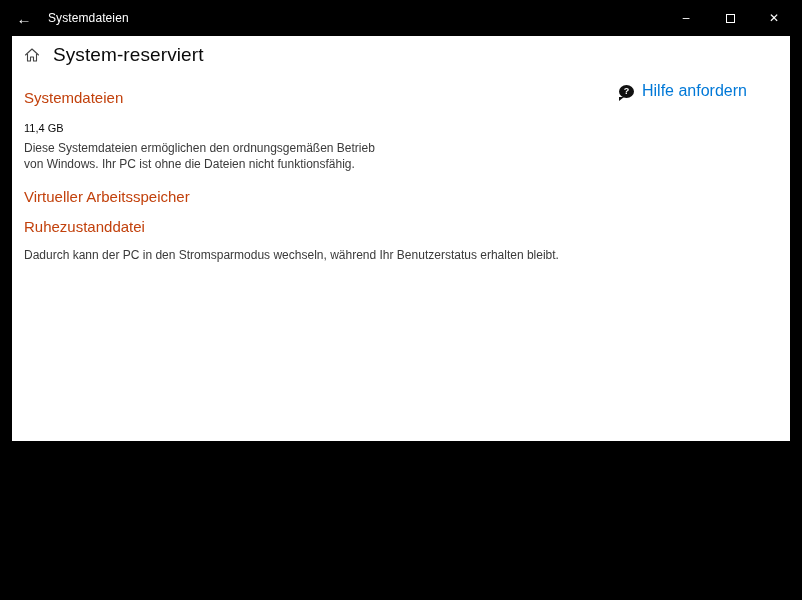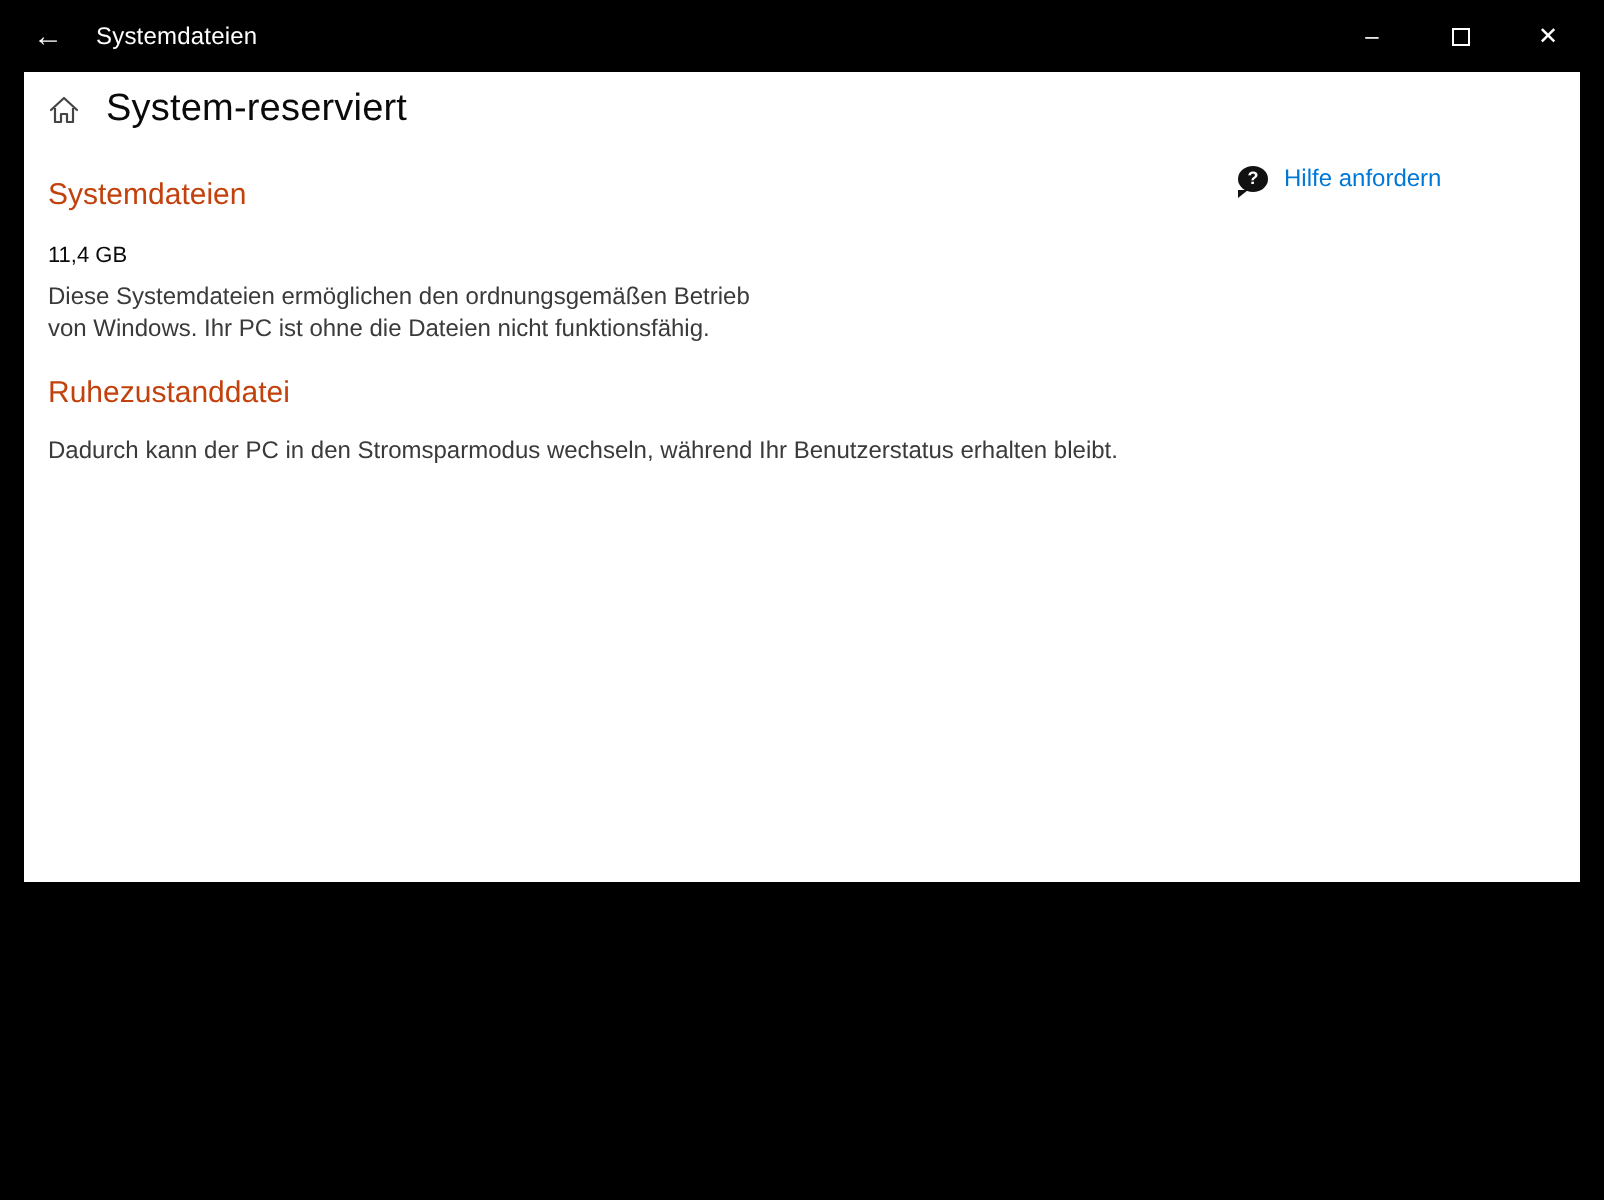--- a/index.html
+++ b/index.html
@@ -107,21 +107,21 @@
     border-left: 5px solid #111111;
     border-bottom: 4px solid transparent;
   }
   .help-icon span {
     color: #ffffff;
     font-size: 9px;
     font-weight: bold;
     line-height: 1;
   }
   .help-label {
-    font-size: 12px;
+    font-size: 16px;
     color: #0078d7;
   }
 
   
   .sections {
     position: absolute;
     top: 52px; left: 12px;
     width: 600px;
   }
   .section-heading {
@@ -189,20 +189,21 @@
 
   <div class="sections">
 
     <div>
       <div class="section-heading">Systemdateien</div>
       <div class="section-value">11,4 GB</div>
       <div class="section-desc desc-narrow gap-lg">Diese Systemdateien ermöglichen den ordnungsgemäßen Betrieb von Windows. Ihr PC ist ohne die Dateien nicht funktionsfähig.</div>
     </div>
 
     <div>
+      <div class="section-heading">Virtueller Arbeitsspeicher</div>
     </div>
 
     <div>
       <div class="section-heading">Ruhezustanddatei</div>
       <div class="section-desc">Dadurch kann der PC in den Stromsparmodus wechseln, während Ihr Benutzerstatus erhalten bleibt.</div>
     </div>
 
   </div>
 </div>
 

